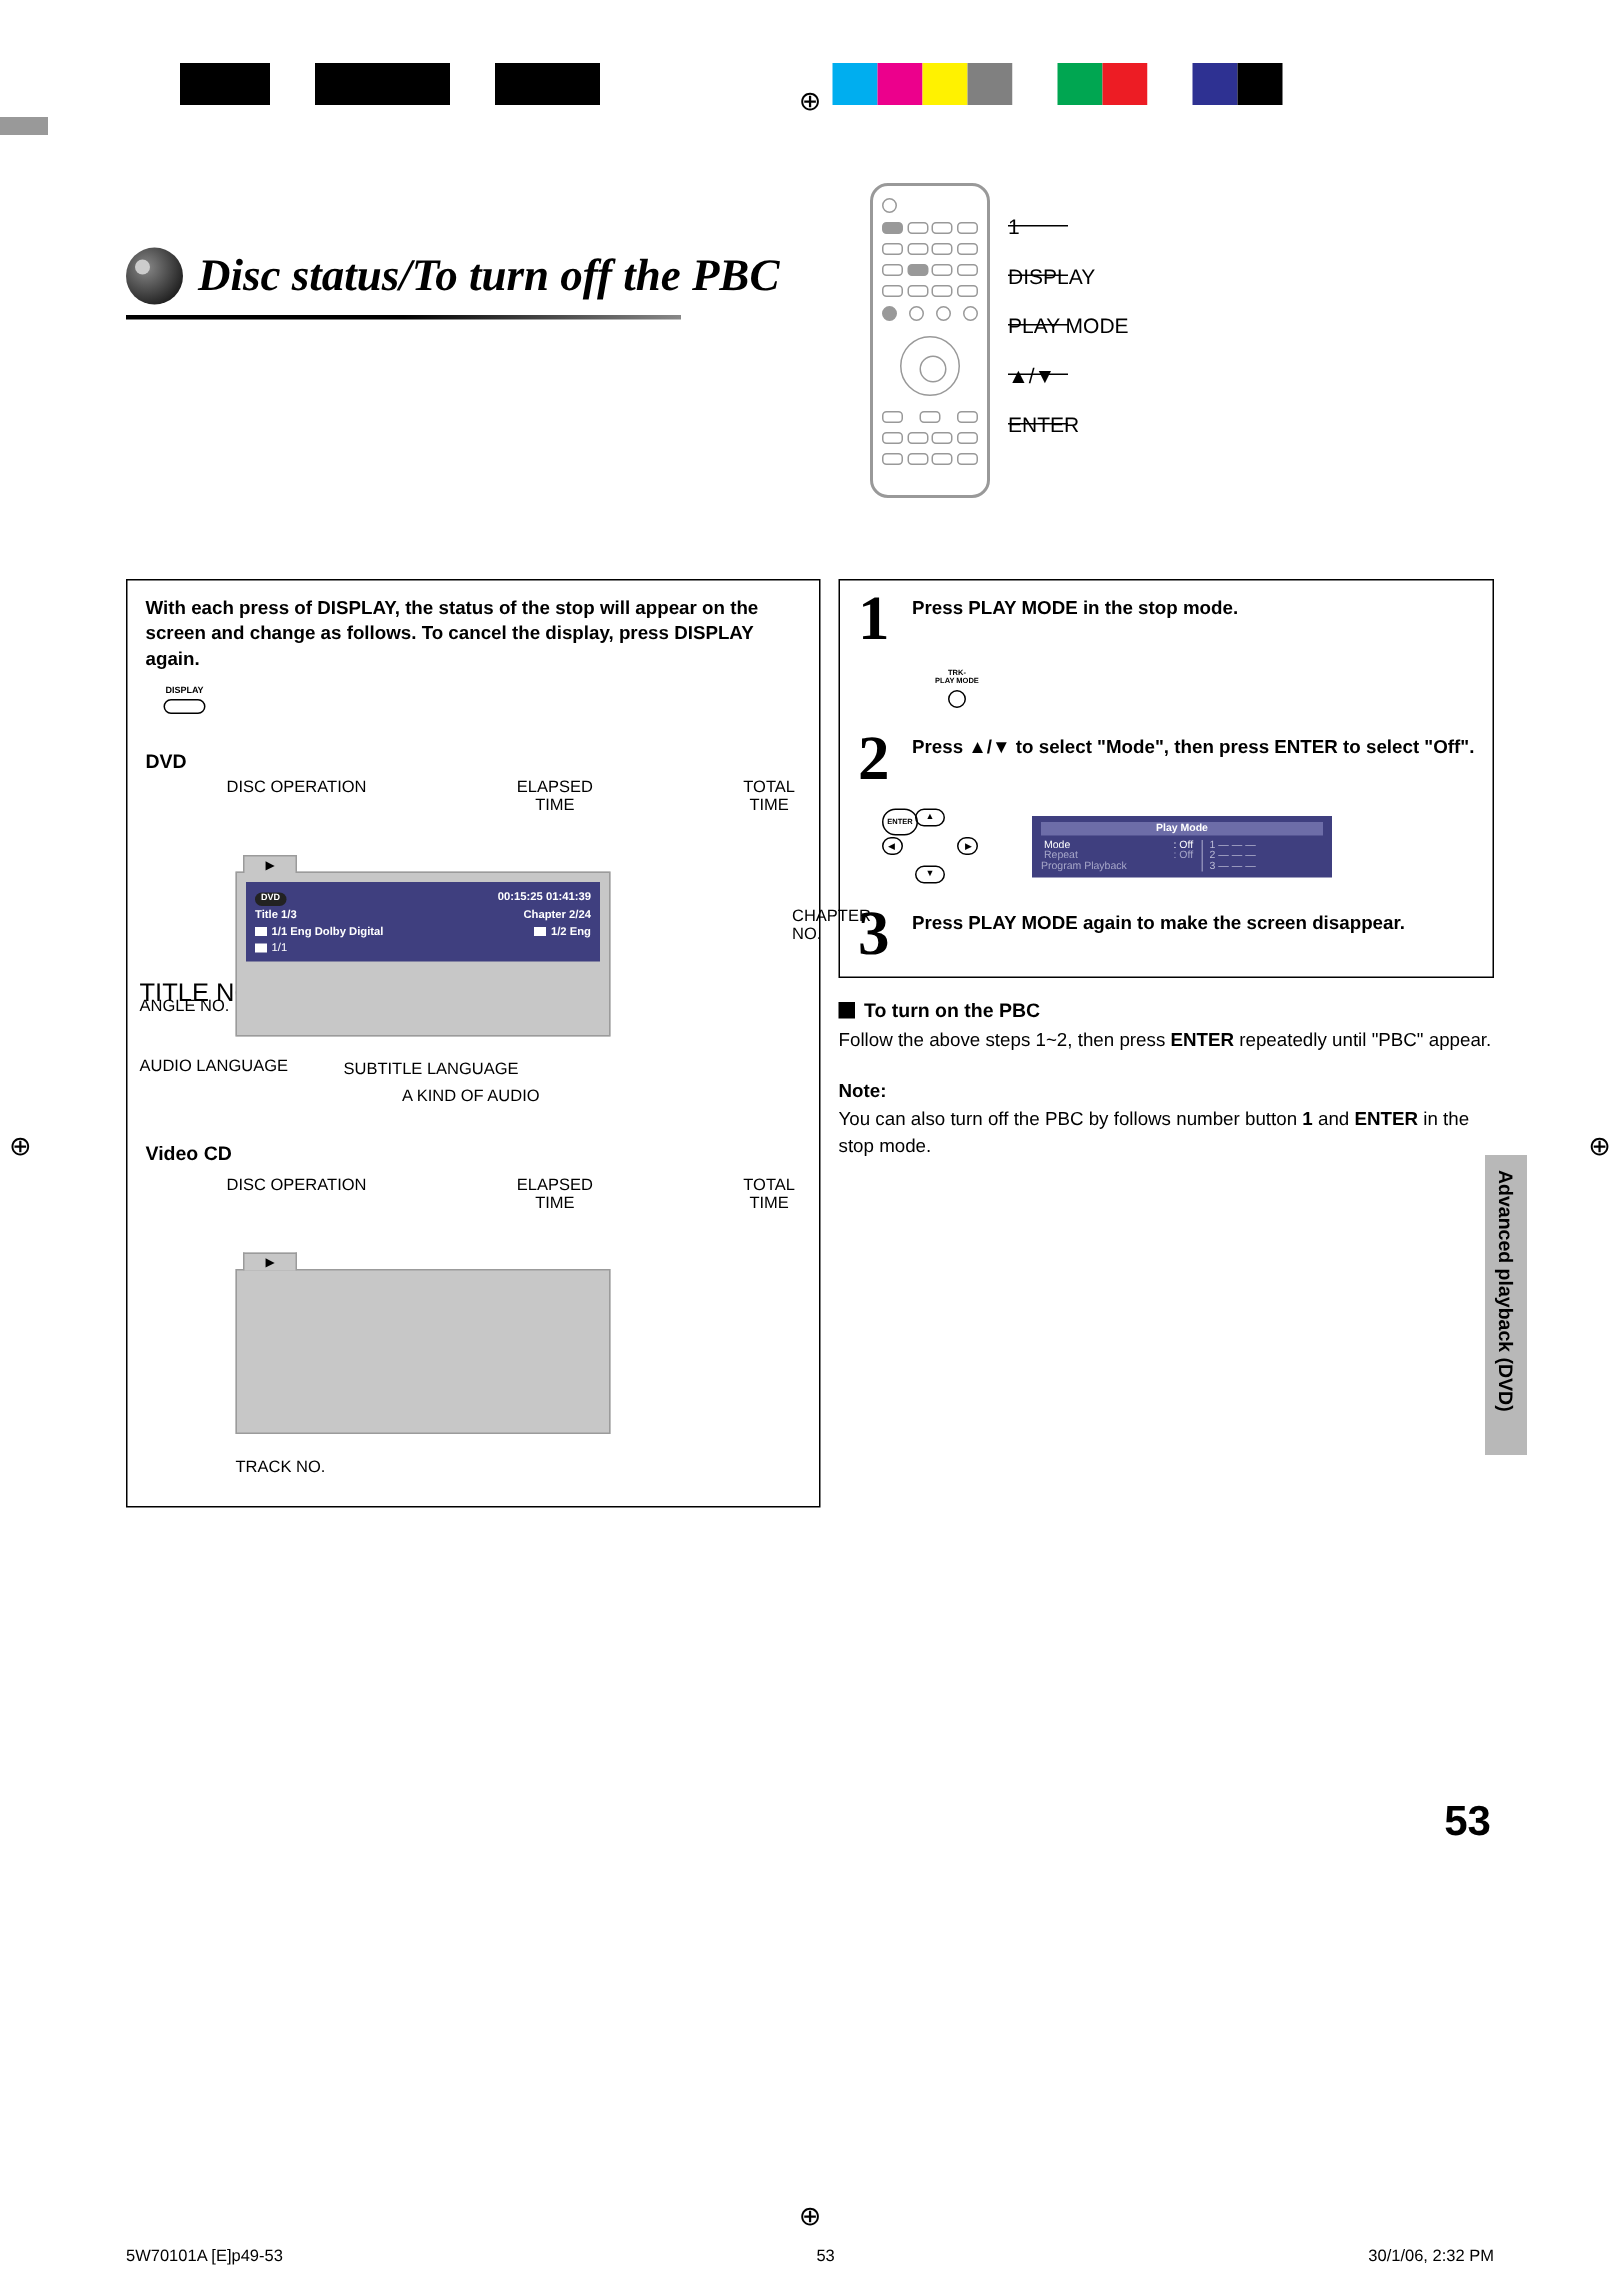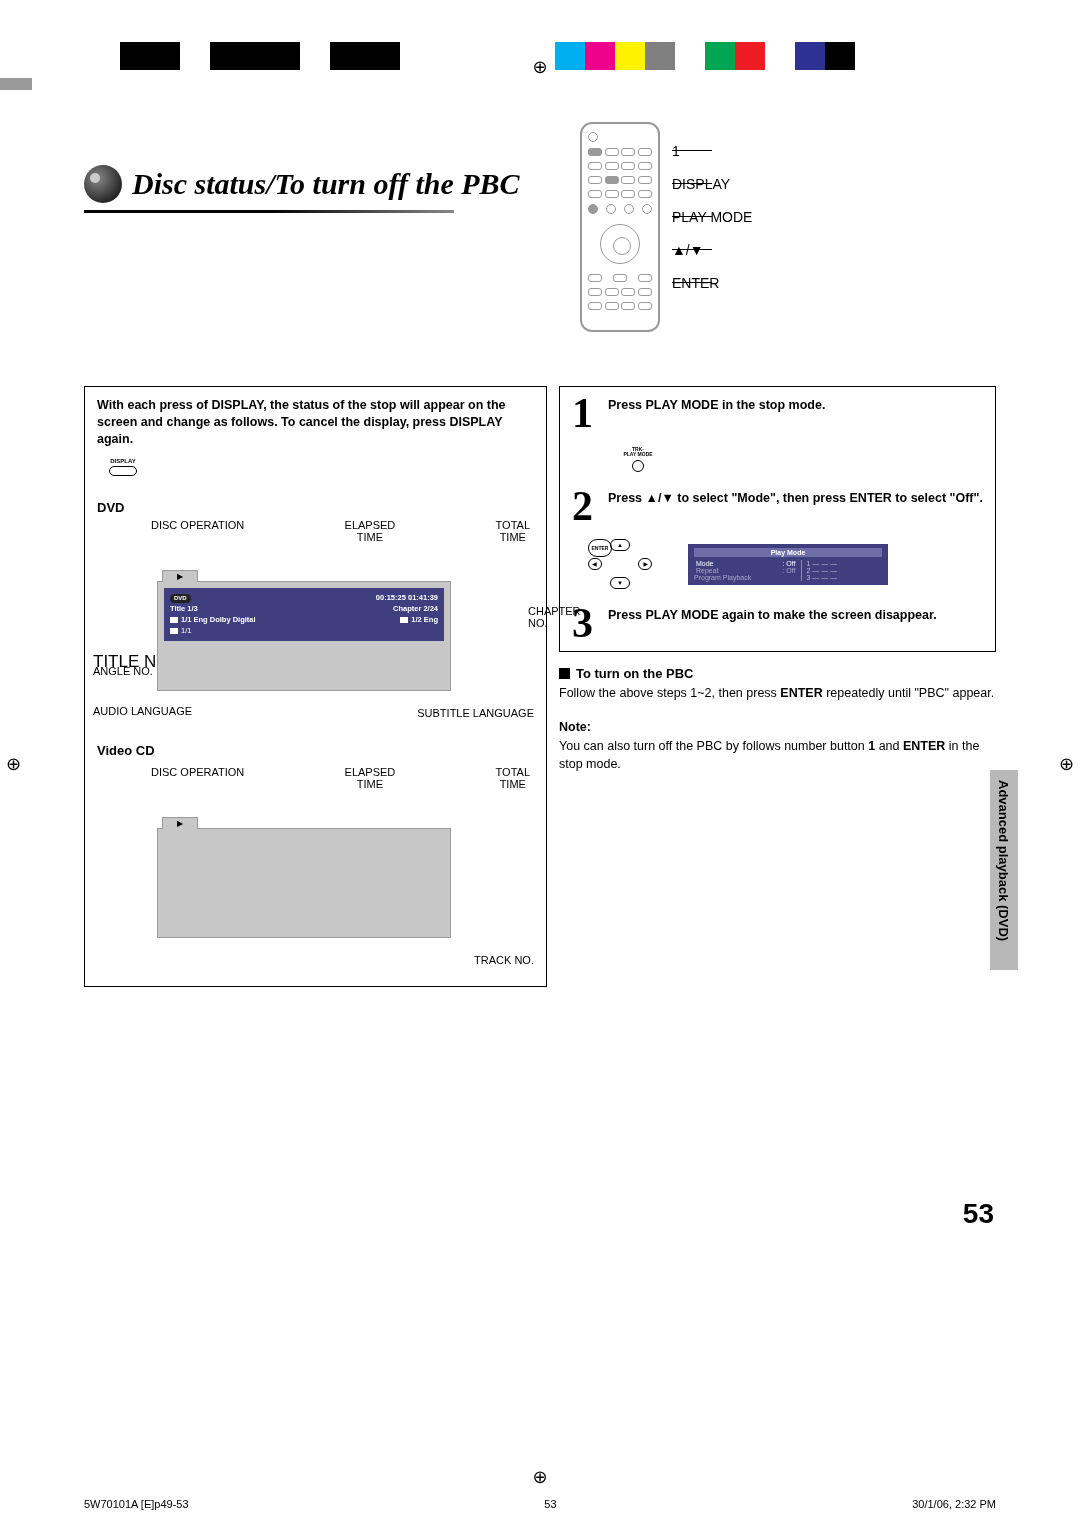--- a/index.html
+++ b/index.html
@@ -136,25 +136,25 @@
   .callout-top {
     position: absolute; top: 0; left: 54px; right: 0; display: flex; justify-content: space-between;
     font-size: 11px; padding: 0 4px 0 0;
   }
   .callout-top .stack { text-align: center; }
   .callout-left1 { position: absolute; left: -4px; top: 86px; font-size: 17px; margin-top: 47px; }
   .callout-left2 { position: absolute; left: -4px; top: 146px; font-size: 11px; }
   .callout-left3 { position: absolute; left: -4px; top: 186px; font-size: 11px; }
   .callout-right1 { position: absolute; right: -48px; top: 86px; font-size: 11px; text-align:left; width:54px; }
   .callout-bottom {
-    display: flex; justify-content: flex-end; font-size: 11px;
+    display: flex; justify-content: flex-start; font-size: 11px;
     padding: 16px 0 0; gap:12px;
   }
   .osd {
-    width: 294px; height: 110px; background: #c7c7c7; position: relative;
+    width: 250px; height: 110px; background: #c7c7c7; position: relative;
     border: 1px solid #9b9b9b;
   }
   .osd .tab {
     position: absolute; top: -12px; left: 4px; width: 36px; height: 12px;
     background: #c7c7c7; border: 1px solid #9b9b9b; border-bottom: none;
     display:flex;align-items:center;justify-content:center;
   }
   .osd .tab::after { content:"▶"; font-size:8px; }
   .osd-inner {
     position: absolute; top: 6px; left: 6px; right: 6px;
@@ -358,20 +358,24 @@
               <span><span class="ico"></span><span>1/1 Eng Dolby Digital</span></span>
               <span><span class="ico"></span><span>1/2 Eng</span></span>
             </div>
             <div><span class="ico"></span><span>1/1</span></div>
           </div>
         </div>
 
         <div class="callout-bottom">
           <span style="min-width:60px"></span>
           <span>SUBTITLE LANGUAGE</span>
+        </div>
+        <div class="callout-bottom" style="padding-top:6px;">
+          <span style="visibility:hidden">AUDIO LANGUAGE</span>
+          <span>A KIND OF AUDIO</span>
         </div>
       </div>
 
       <div class="sub-head">Video CD</div>
 
       <div class="osd2-wrap">
         <div class="callout-top">
           <span>DISC OPERATION</span>
           <span class="stack" style="white-space:pre">ELAPSED
 TIME</span>

